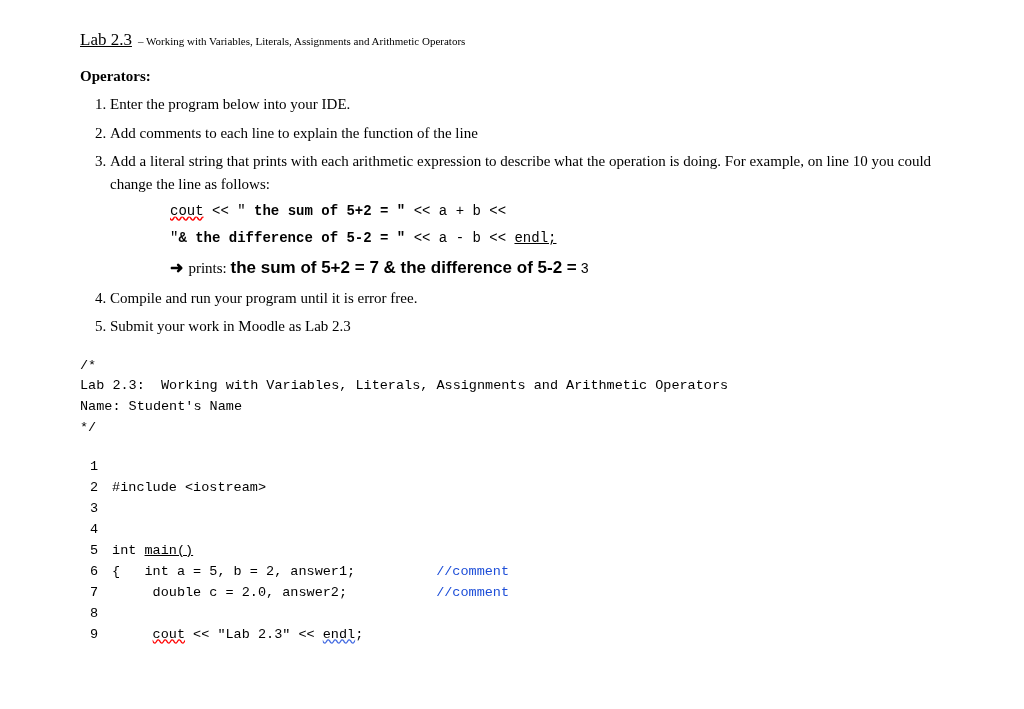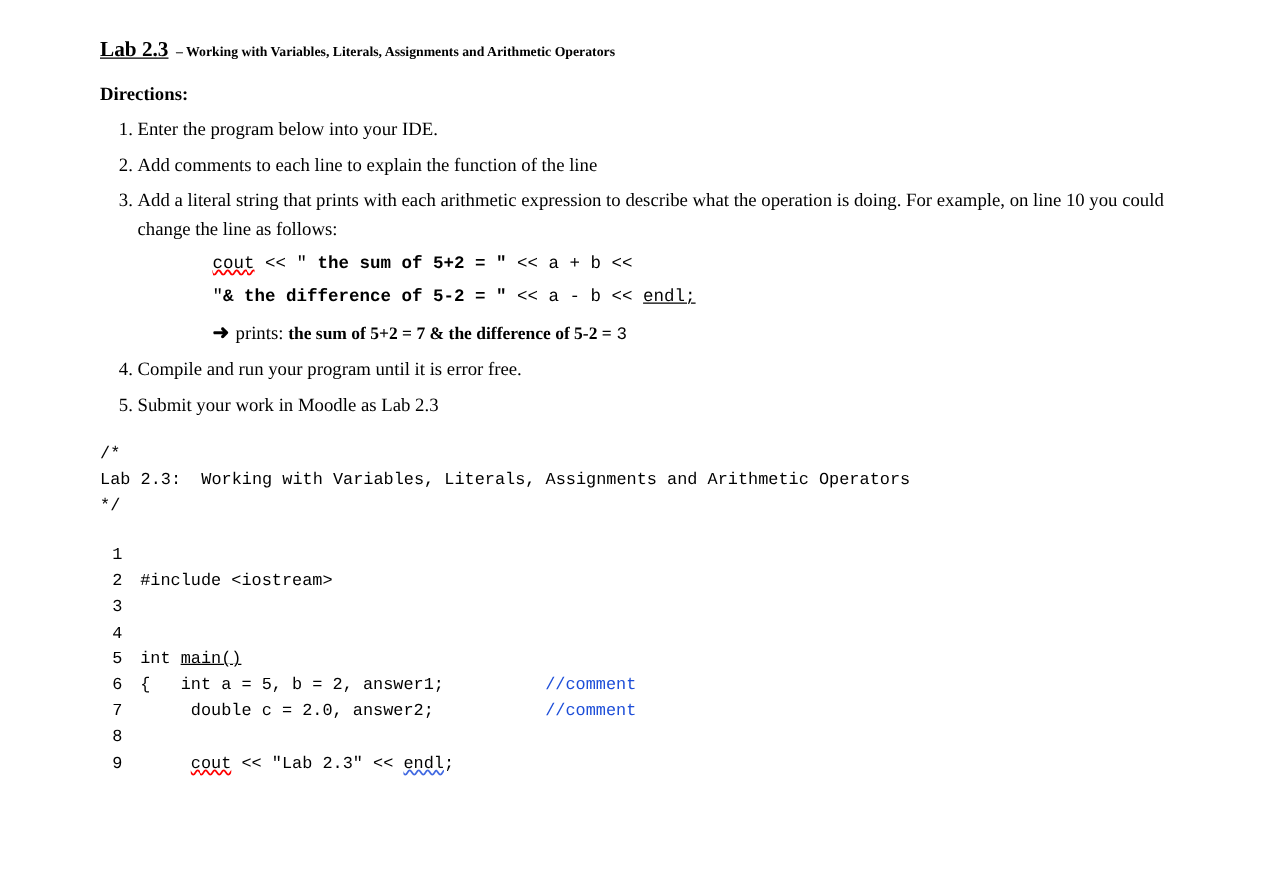--- a/index.html
+++ b/index.html
@@ -7,21 +7,21 @@
     body {
       background: #fff;
       font-family: "Times New Roman", Times, serif;
       font-size: 15px;
       color: #000;
       padding: 30px 60px 30px 80px;
     }
 
     .title {
       font-size: 17px;
-      font-weight: bold;
+      font-weight: normal;
       margin-bottom: 18px;
       display: flex;
       align-items: baseline;
       gap: 6px;
     }
 
     .title-lab {
       text-decoration: underline;
       font-size: 17px;
     }
@@ -72,23 +72,23 @@
       align-items: baseline;
       gap: 5px;
     }
 
     .arrow-symbol {
       font-size: 16px;
       font-weight: bold;
     }
 
     .bold-code {
-      font-family: Liberation Serif, serif;
+      font-family: Liberation Sans, sans-serif;
       font-weight: bold;
-      font-size: 14px;
+      font-size: 17px;
       margin-top: 12px;
     }
 
     .normal-code {
       font-family: "Courier New", Courier, monospace;
       font-size: 14px;
     }
 
     .code-block {
       font-family: "Courier New", Courier, monospace;
@@ -135,21 +135,21 @@
     }
   </style>
 </head>
 <body>
 
 <div class="title">
   <span class="title-lab">Lab  2.3</span>
   <span class="title-rest">– Working with Variables, Literals, Assignments and Arithmetic Operators</span>
 </div>
 
-<div class="directions-label">Directions:</div>
+<div class="directions-label">Operators:</div>
 
 <ol>
   <li>
     <span>Enter the program below into your IDE.</span>
   </li>
   <li>
     <span>Add comments to each line to explain the function of the line</span>
   </li>
   <li>
     <span>Add a literal string that prints with each arithmetic expression to describe what the operation is doing.  For example, on line 10 you could change the line as follows:</span>
@@ -174,20 +174,21 @@
     <span>Compile and run your program until it is error free.</span>
   </li>
   <li>
     <span>Submit your work in Moodle as Lab 2.3</span>
   </li>
 </ol>
 
 <div class="code-block">
   <div class="line"><span>/*</span></div>
   <div class="line"><span>Lab 2.3:  Working with Variables, Literals, Assignments and Arithmetic Operators</span></div>
+  <div class="line"><span>Name: Student's Name</span></div>
   <div class="line"><span>*/</span></div>
 </div>
 
 <div class="code-block">
 
   <div class="line">
     <span class="line-num"> 1</span>
     <span></span>
   </div>
 

